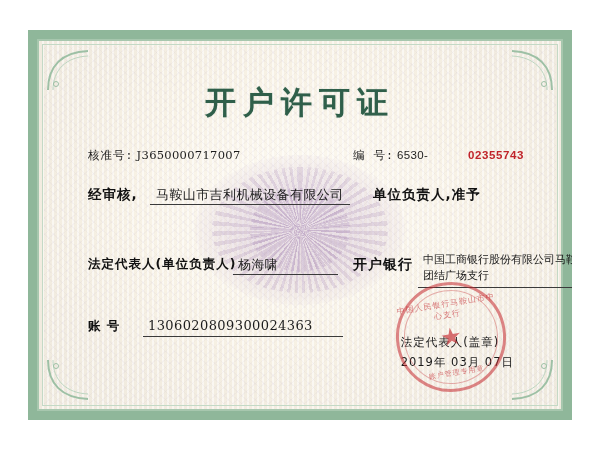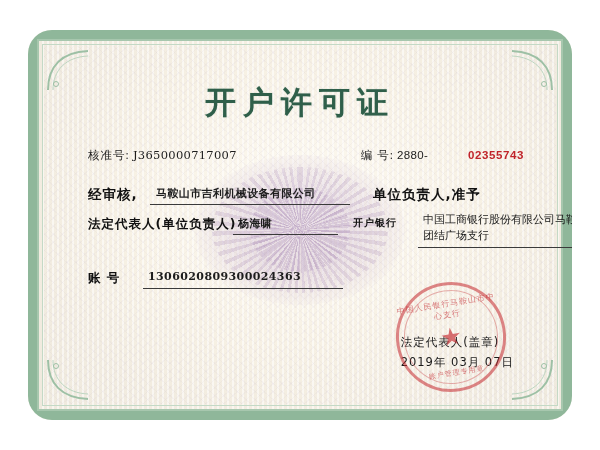--- a/index.html
+++ b/index.html
@@ -23,21 +23,20 @@
   .certificate {
     position: absolute;
     left: 28px;
     top: 30px;
     width: 544px;
     height: 390px;
     background:
       radial-gradient(ellipse at 50% 45%, #fdfaf2 0%, #f7f1e4 45%, #f2ece0 70%, #eee9dd 100%);
     box-sizing: border-box;
     overflow: hidden;
-    border-radius: 24px;
   }
 
   
   .border-outer {
     position: absolute;
     left: 0; top: 0; right: 0; bottom: 0;
     border: 9px solid #8fb79a;
     box-sizing: border-box;
     background:
       repeating-linear-gradient(90deg, rgba(255,255,255,0.55) 0 2px, rgba(255,255,255,0) 2px 5px);
@@ -140,21 +139,21 @@
     top: 0;
     white-space: nowrap;
   }
   .numrow .right {
     position: absolute;
     right: 18px;
     top: 0;
     white-space: nowrap;
   }
   .label-cn {
-    font-family: Liberation Serif, serif;
+    font-family: Liberation Mono, monospace;
     letter-spacing: 1px;
   }
   .val-mono {
     font-family: "Liberation Sans", sans-serif;
     letter-spacing: 0.3px;
     margin-top: 28px;
   }
   .red {
     color: #c0242a;
     font-weight: bold;
@@ -179,22 +178,22 @@
   .seg {
     position: absolute;
     top: 2px;
     white-space: nowrap;
   }
   .seg.bold {
     font-weight: bold;
     letter-spacing: 1px;
   }
   .fill {
-    font-weight: bold;
-    font-size: 11px;
+    font-weight: normal;
+    font-size: 13px;
     letter-spacing: 0.4px;
     color: #1a1a1a;
   }
   .underline-seg {
     position: absolute;
     border-bottom: 1px solid #3a3a3a;
   }
 
   .sig-block {
     position: absolute;
@@ -308,48 +307,48 @@
 
       <div class="title">开户许可证</div>
 
       <div class="numrow">
         <div class="left">
           <span class="label-cn">核准号:</span>
           <span class="val-mono handwriting">J3650000717007</span>
         </div>
         <div class="right">
           <span class="label-cn">编 号:</span>
-          <span class="val-mono">2880-</span><span class="val-mono red">02355743</span>
+          <span class="val-mono">6530-</span><span class="val-mono red">02355743</span>
         </div>
       </div>
 
       <div class="body">
 
         <div class="line">
           <span class="seg bold" style="left:0;">经审核,</span>
           <span class="seg fill handwriting" style="left:68px;">马鞍山市吉利机械设备有限公司</span>
           <span class="underline-seg" style="left:62px; width:200px; top:20px;"></span>
           <span class="seg bold" style="left:285px;">单位负责人,准予</span>
         </div>
 
 
-        <div class="line" style="height:46px;">
+        <div class="line" style="height:46px;margin-top:40px;">
           <span class="seg bold" style="left:0; font-size:12.5px;">法定代表人(单位负责人)</span>
           <span class="seg fill handwriting" style="left:150px;">杨海啸</span>
           <span class="underline-seg" style="left:145px; width:105px; top:20px;"></span>
 
-          <span class="seg bold" style="left:265px; font-size:10px;">开户银行</span>
+          <span class="seg bold" style="left:265px; font-size:14px;">开户银行</span>
           <span class="sig-block" style="top:-2px; left:335px; right:auto; width:180px;">
             <span>中国工商银行股份有限公司马鞍山</span><br>
             <span>团结广场支行</span>
           </span>
           <span class="underline-seg" style="left:330px; width:178px; top:33px;"></span>
         </div>
 
-        <div class="line" style="margin-top:8px;">
+        <div class="line" style="margin-top:16px;">
           <span class="seg bold" style="left:0; font-size:12.5px;">账 号</span>
           <span class="seg fill handwriting" style="left:60px;">1306020809300024363</span>
           <span class="underline-seg" style="left:55px; width:200px; top:20px;"></span>
         </div>
 
       </div>
 
       <div class="issuer">
         <div>法定代表人(盖章)</div>
         <div>2019年 03月 07日</div>

